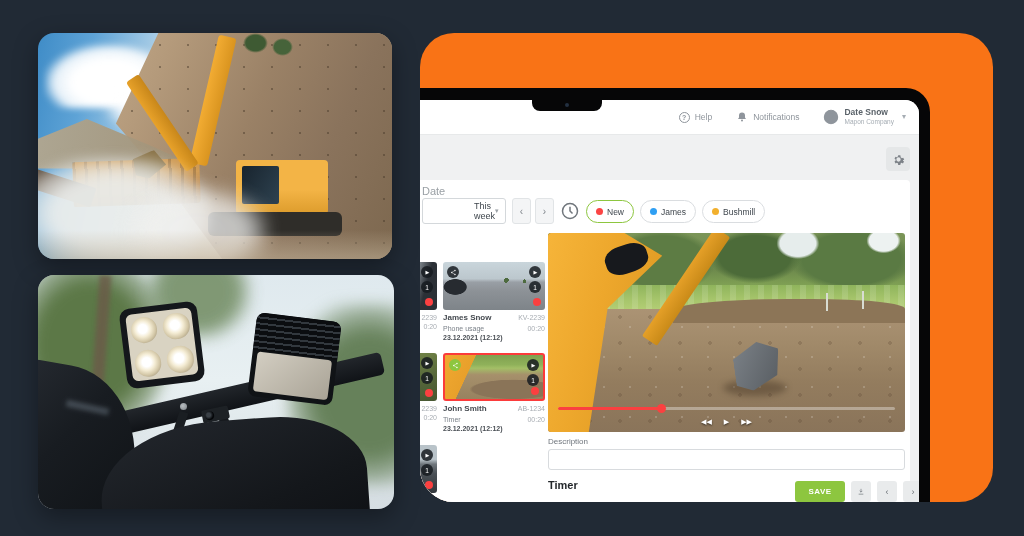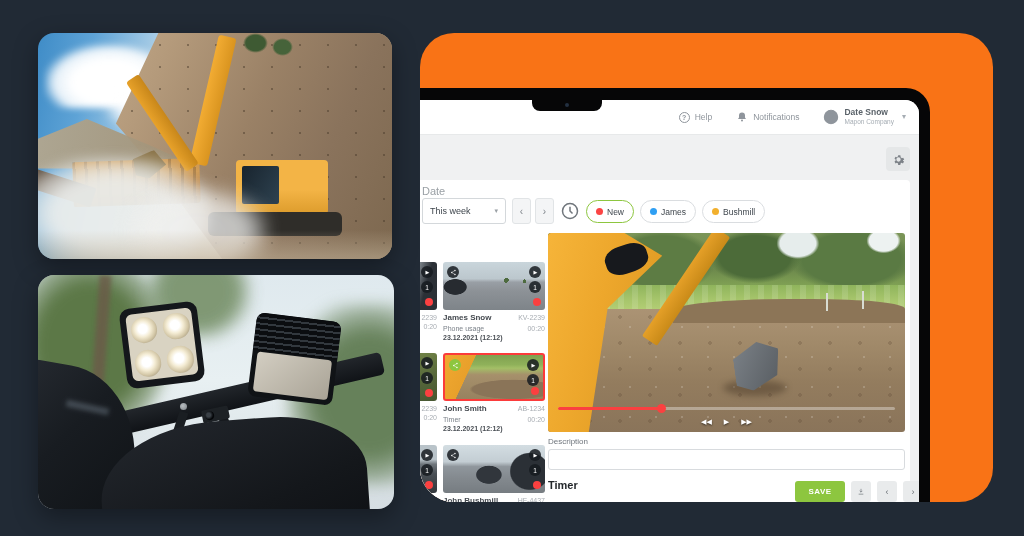--- a/index.html
+++ b/index.html
@@ -106,21 +106,21 @@
   .app-content{position:absolute;left:0;top:35px;width:100%;height:413px;background:#f0f1f2;}
   .gear-btn{position:absolute;left:496px;top:12px;width:24px;height:24px;border-radius:4px;
     background:#e5e7e8;display:flex;align-items:center;justify-content:center;cursor:pointer;}
   .gear-btn svg{width:13px;height:13px;fill:#7d8288;}
   .panel{position:absolute;left:-10px;top:45px;width:530px;height:380px;background:#fff;border-radius:4px;}
 
   
   .date-label{position:absolute;left:32px;top:50px;font-size:11px;color:#9aa0a5;}
   .dropdown{position:absolute;left:32px;top:63px;width:84px;height:26px;border:1px solid #d4d8db;border-radius:3px;
     background:#fff;display:flex;align-items:center;justify-content:space-between;padding:0 7px;cursor:pointer;}
-  .dropdown-val{font-size:9px;color:#3f464d;}
+  .dropdown-val{font-size:9px;color:#3f464d;margin-left:44px;}
   .dd-caret{font-size:7px;color:#9aa0a5;}
   .sq-btn{position:absolute;top:63px;width:19px;height:26px;background:#f4f5f6;border:1px solid #e1e4e6;
     border-radius:3px;display:flex;align-items:center;justify-content:center;font-size:10px;color:#80868c;cursor:pointer;}
   .clock-btn{position:absolute;left:170px;top:66px;width:20px;height:20px;cursor:pointer;}
   .clock-btn svg{width:20px;height:20px;}
   .pills{position:absolute;left:196px;top:65px;display:flex;gap:6px;}
   .pill{height:23px;background:#fff;border:1px solid #dadde0;border-radius:12px;display:flex;
     align-items:center;gap:4px;padding:0 9px;cursor:pointer;}
   .pill.active{border-width:1.5px;text-align:center;}
   .pill-dot{width:7px;height:7px;border-radius:50%;}
@@ -422,39 +422,20 @@
                 <span class="v-name">John Smith</span>
                 <span class="v-plate">AB-1234</span>
               </div>
             <div class="v-row" style="margin-top:0;">
                 <span class="v-type">Timer</span>
                 <span class="v-dim">00:20</span>
               </div>
             <div class="v-date">23.12.2021  (12:12)</div>
           </div>
 
-          <div class="v-item" style="left:53px;top:310px;">
-            <div class="v-thumb th-truck">
-              <span class="ov ov-share">
-                  <svg viewBox="0 0 24 24" fill="#fff">
-                    <circle cx="6" cy="12" r="2.4"></circle>
-                    <circle cx="17" cy="5" r="2.4"></circle>
-                    <circle cx="17" cy="19" r="2.4"></circle>
-                    <path d="M6.5 11l10-5.2M6.5 13l10 5.2" stroke="#fff" stroke-width="1.6"></path>
-                  </svg>
-                </span>
-              <span class="ov ov-play">▶</span>
-              <span class="ov ov-badge">1</span>
-              <span class="ov ov-dot"></span>
-            </div>
-            <div class="v-row">
-                <span class="v-name">John Bushmill</span>
-                <span class="v-plate">HF-4437</span>
-              </div>
-          </div>
 
           <div class="player">
             <div class="p-trees"></div>
             <div class="p-grass"></div>
             <div class="p-dirt"></div>
             <div class="p-mound"></div>
             <div class="p-post1"></div>
             <div class="p-post2"></div>
             <div class="p-arm"></div>
             <div class="p-arm2"></div>

